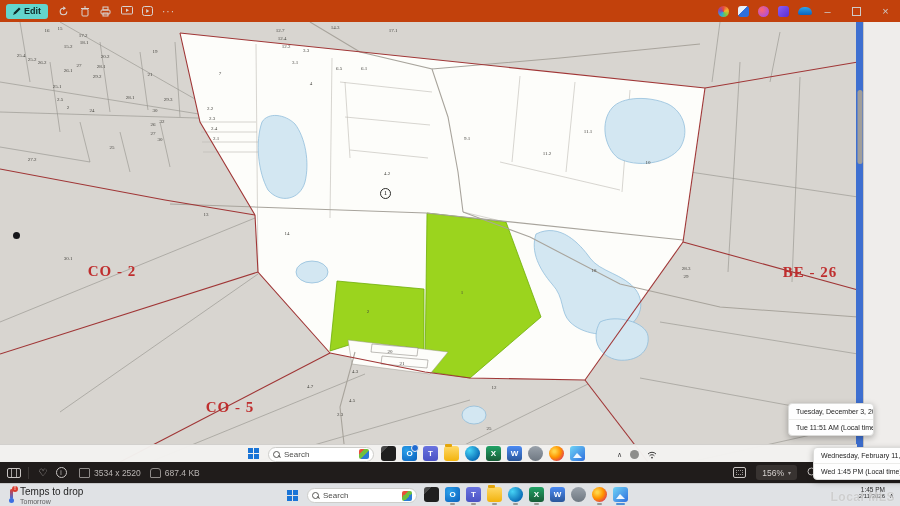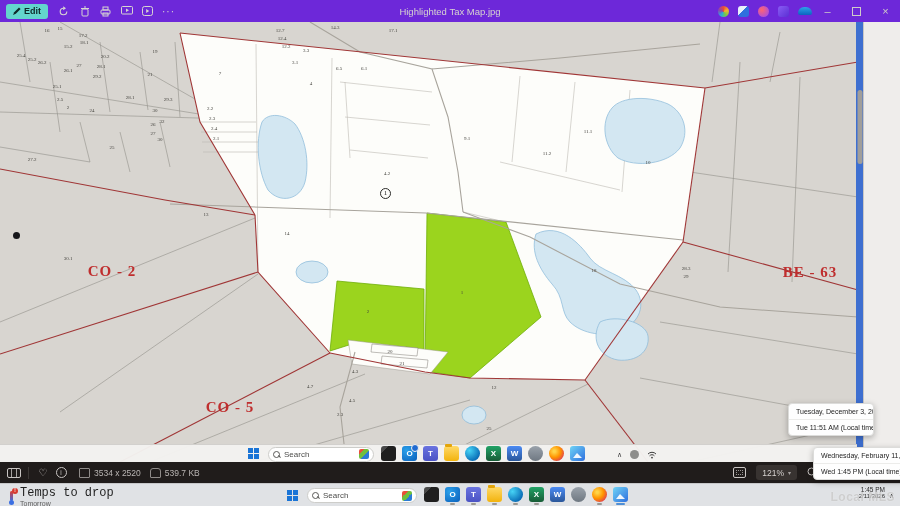--- a/index.html
+++ b/index.html
@@ -1,21 +1,21 @@
 <!DOCTYPE html>
 <html><head>
 <meta charset="utf-8">
 <style>
   html,body{margin:0;padding:0;}
   body{width:900px;height:506px;overflow:hidden;position:relative;background:#111;
        font-family:"Liberation Sans",sans-serif;-webkit-font-smoothing:antialiased;}
   .abs{position:absolute;}
 
   
-  #titlebar{left:0;top:0;width:900px;height:22px;background:#6d28d9;display:flex;align-items:center;z-index:40;}
+  #titlebar{left:0;top:0;width:900px;height:22px;background:#c2410c;display:flex;align-items:center;z-index:40;}
   #edit-btn{margin-left:6px;height:15px;background:#63d5cd;color:#0e2a28;border-radius:3px;
             display:flex;align-items:center;gap:3px;padding:0 7px;font-size:9px;font-weight:bold;cursor:pointer;}
   .tool{width:21px;height:16px;display:flex;align-items:center;justify-content:center;color:#d8d4d2;}
   .tool svg{display:block;}
   #tb-title{position:absolute;left:0;right:0;text-align:center;color:#d6d2d0;font-size:9.5px;pointer-events:none;}
   #tb-right{position:absolute;right:88px;top:0;height:22px;display:flex;align-items:center;gap:9px;}
   .mini-ic{width:11px;height:11px;border-radius:3px;}
   .ic-colorwheel{border-radius:50%;background:conic-gradient(#e84b3c,#f7b32b,#7ac943,#29a8e0,#8e44ad,#e84b3c);}
   .ic-snip{background:linear-gradient(135deg,#e8f0fa 45%,#2f6fde 45%);}
   .ic-clipchamp{border-radius:50%;background:radial-gradient(circle at 35% 35%,#ff6470,#b050d8 75%);}
@@ -105,21 +105,21 @@
 
   
   #taskbar{left:0;top:483px;width:900px;height:23px;background:rgba(242,244,247,.92);
            border-top:1px solid rgba(120,120,120,.25);z-index:50;}
   #weather{position:absolute;left:7px;top:2px;display:flex;align-items:center;gap:5px;}
   .thermo{width:8px;height:15px;position:relative;}
   .thermo i{position:absolute;left:3px;top:1px;width:3px;height:10px;border-radius:2px;background:linear-gradient(#e23b2e,#3b6fe2);}
   .thermo u{position:absolute;left:2px;bottom:0;width:5px;height:5px;border-radius:50%;background:#3b6fe2;}
   .thermo .badge{position:absolute;right:-3px;top:-2px;width:6px;height:6px;border-radius:50%;background:#d83b2e;
                  color:#fff;font-size:4.5px;line-height:6px;text-align:center;font-weight:bold;}
-  #weather .w1{font-size:12px;color:#1f1f1f;line-height:1.2;font-family:Liberation Mono, monospace;}
+  #weather .w1{font-size:10px;color:#1f1f1f;line-height:1.2;}
   #weather .w2{font-size:7px;color:#5d5d5d;line-height:1.1;}
   #tb-center{position:absolute;left:287px;top:0;height:23px;display:flex;align-items:center;}
   #tb-tray{position:absolute;right:6px;top:0;height:23px;display:flex;align-items:center;gap:8px;}
   #watermark{position:absolute;right:5px;top:6px;font-size:12px;font-weight:bold;letter-spacing:.5px;
              color:rgba(125,125,125,.34);text-shadow:0 0 1px rgba(255,255,255,.85);z-index:2;pointer-events:none;}
   #tb-clock{position:absolute;right:9px;top:2px;z-index:1;}
 </style>
 </head>
 <body>
 
@@ -156,21 +156,20 @@
         <path d="M5 2.5 L8 4.2 L5 6 Z" fill="#d8d4d2"></path>
       </svg>
   </div>
   <div class="tool">
     <svg width="11" height="10" viewBox="0 0 11 10">
         <rect x="0.5" y="0.5" width="10" height="9" rx="2" fill="none" stroke="#d8d4d2"></rect>
         <path d="M4.2 3 L7.2 5 L4.2 7 Z" fill="#d8d4d2"></path>
       </svg>
   </div>
   <div class="tool" style="font-size:10px;letter-spacing:1px;">···</div>
-  <div id="tb-title">Highlighted Tax Map.jpg</div>
   <div id="tb-right">
     <span class="mini-ic ic-colorwheel"></span>
     <span class="mini-ic ic-snip"></span>
     <span class="mini-ic ic-clipchamp"></span>
     <span class="mini-ic ic-designer"></span>
     <span class="mini-ic ic-onedrive"></span>
   </div>
   <div id="win-controls">
     <span class="wc">–</span>
     <span class="wc wc-max">
@@ -276,21 +275,21 @@
 
     <rect x="856" y="0" width="7" height="440" fill="#3e6fd0"></rect>
     <rect x="863" y="0" width="37" height="440" fill="#efedeb"></rect>
     <line x1="863.5" y1="0" x2="863.5" y2="440" stroke="#c9c7c4" stroke-width="1"></line>
     <rect x="857.5" y="68" width="5" height="74" rx="2.5" fill="#a09e9b"></rect>
   </svg>
 
   <div>
 
   <span class="map-label rg" style="left: 112px; top: 249px;">CO - 2</span>
-      <span class="map-label rg" style="left: 810px; top: 250px;">BE - 63</span>
+      <span class="map-label rg" style="left: 810px; top: 250px;">BE - 26</span>
       <span class="map-label rg" style="left: 230px; top: 385px;">CO - 5</span>
     </div>
   <div>
 
   <span class="map-label" style="left: 47px; top: 8px;">16</span>
       <span class="map-label" style="left: 60px; top: 6px;">15</span>
       <span class="map-label" style="left: 83px; top: 13px;">17.2</span>
       <span class="map-label" style="left: 84px; top: 20px;">18.1</span>
       <span class="map-label" style="left: 68px; top: 24px;">15.2</span>
       <span class="map-label" style="left: 155px; top: 29px;">19</span>
@@ -441,27 +440,27 @@
   <div class="sb-ic heart">♡</div>
   <div class="sb-ic">
       <span class="info-c">i</span>
     </div>
   <div class="sb-meta">
     <span class="meta-ic"></span>
     <span>3534 x 2520</span>
   </div>
   <div class="sb-meta">
     <span class="meta-ic db"></span>
-    <span>539.7 KB</span>
+    <span>687.4 KB</span>
   </div>
 </div>
 <div id="sb-right">
   <span class="fit-ic"></span>
   <div id="zoom-box">
-    <span>121%</span>
+    <span>156%</span>
     <span class="car">▾</span>
   </div>
   <svg width="11" height="11" viewBox="0 0 11 11">
     <circle cx="4.5" cy="4.5" r="3.5" fill="none" stroke="#c9c5c3"></circle>
       <line x1="7.2" y1="7.2" x2="10" y2="10" stroke="#c9c5c3"></line>
   </svg>
   <div id="slider">
     <div class="fill"></div>
       <div class="knob"></div>
   </div>

